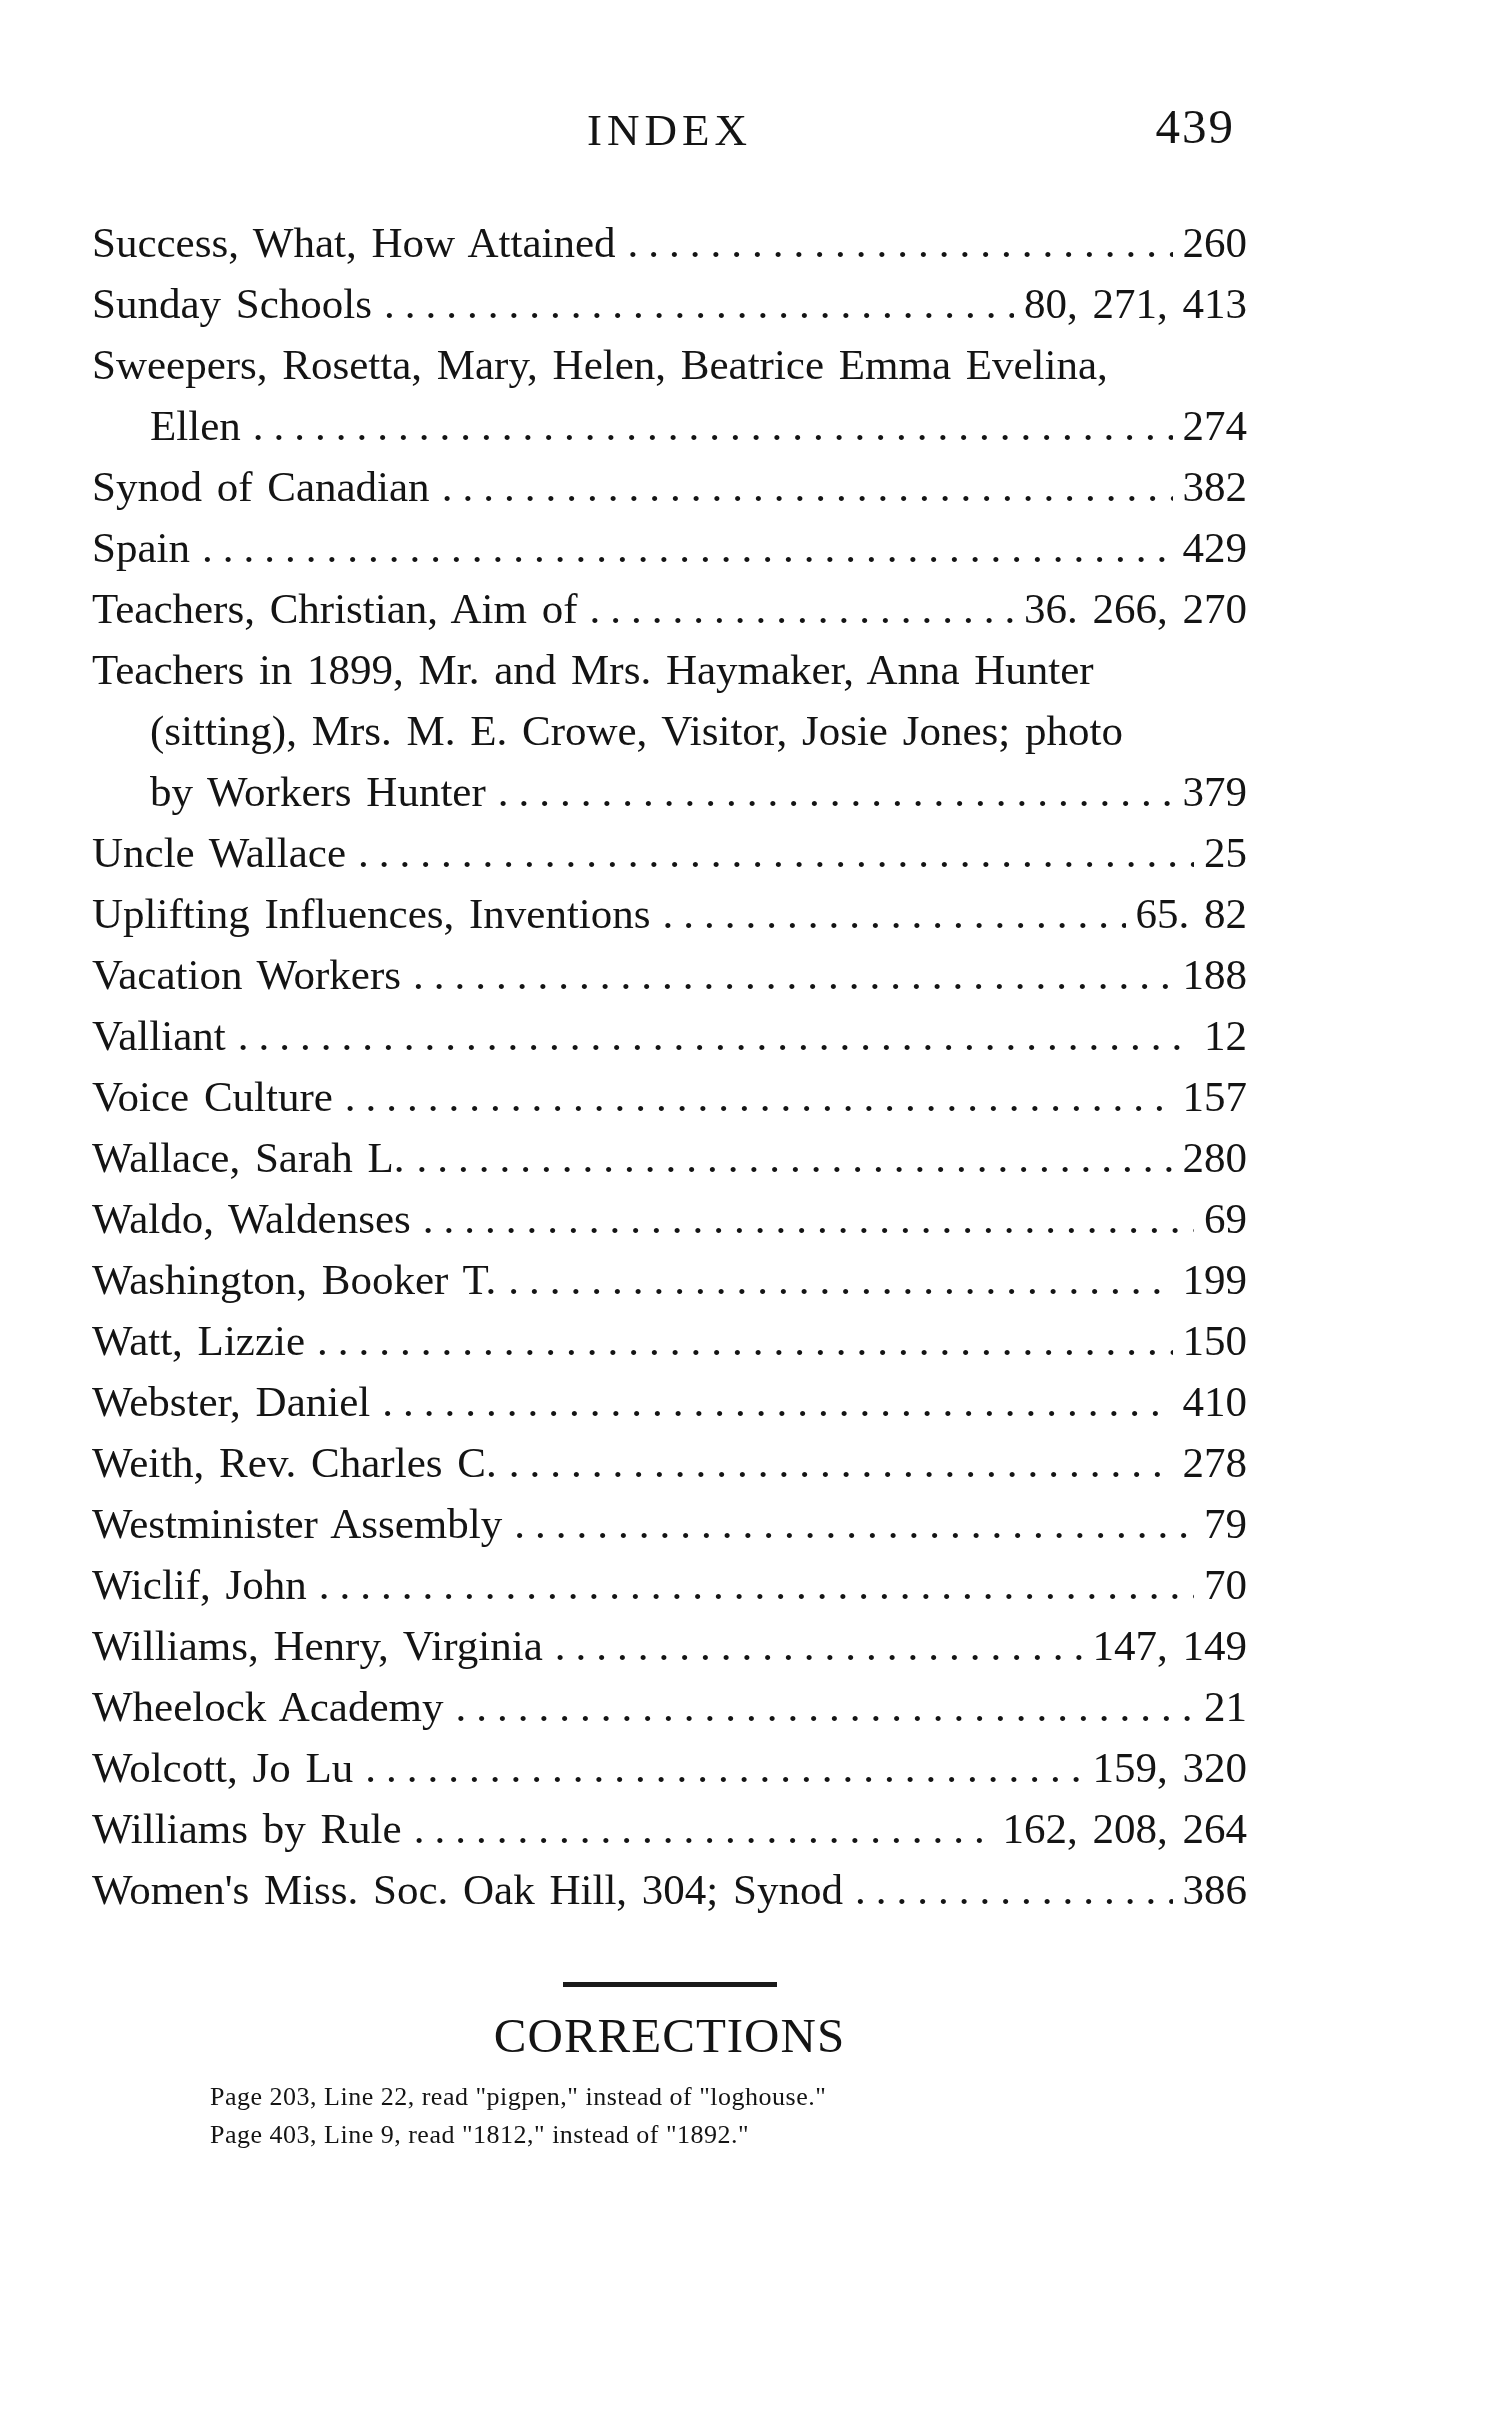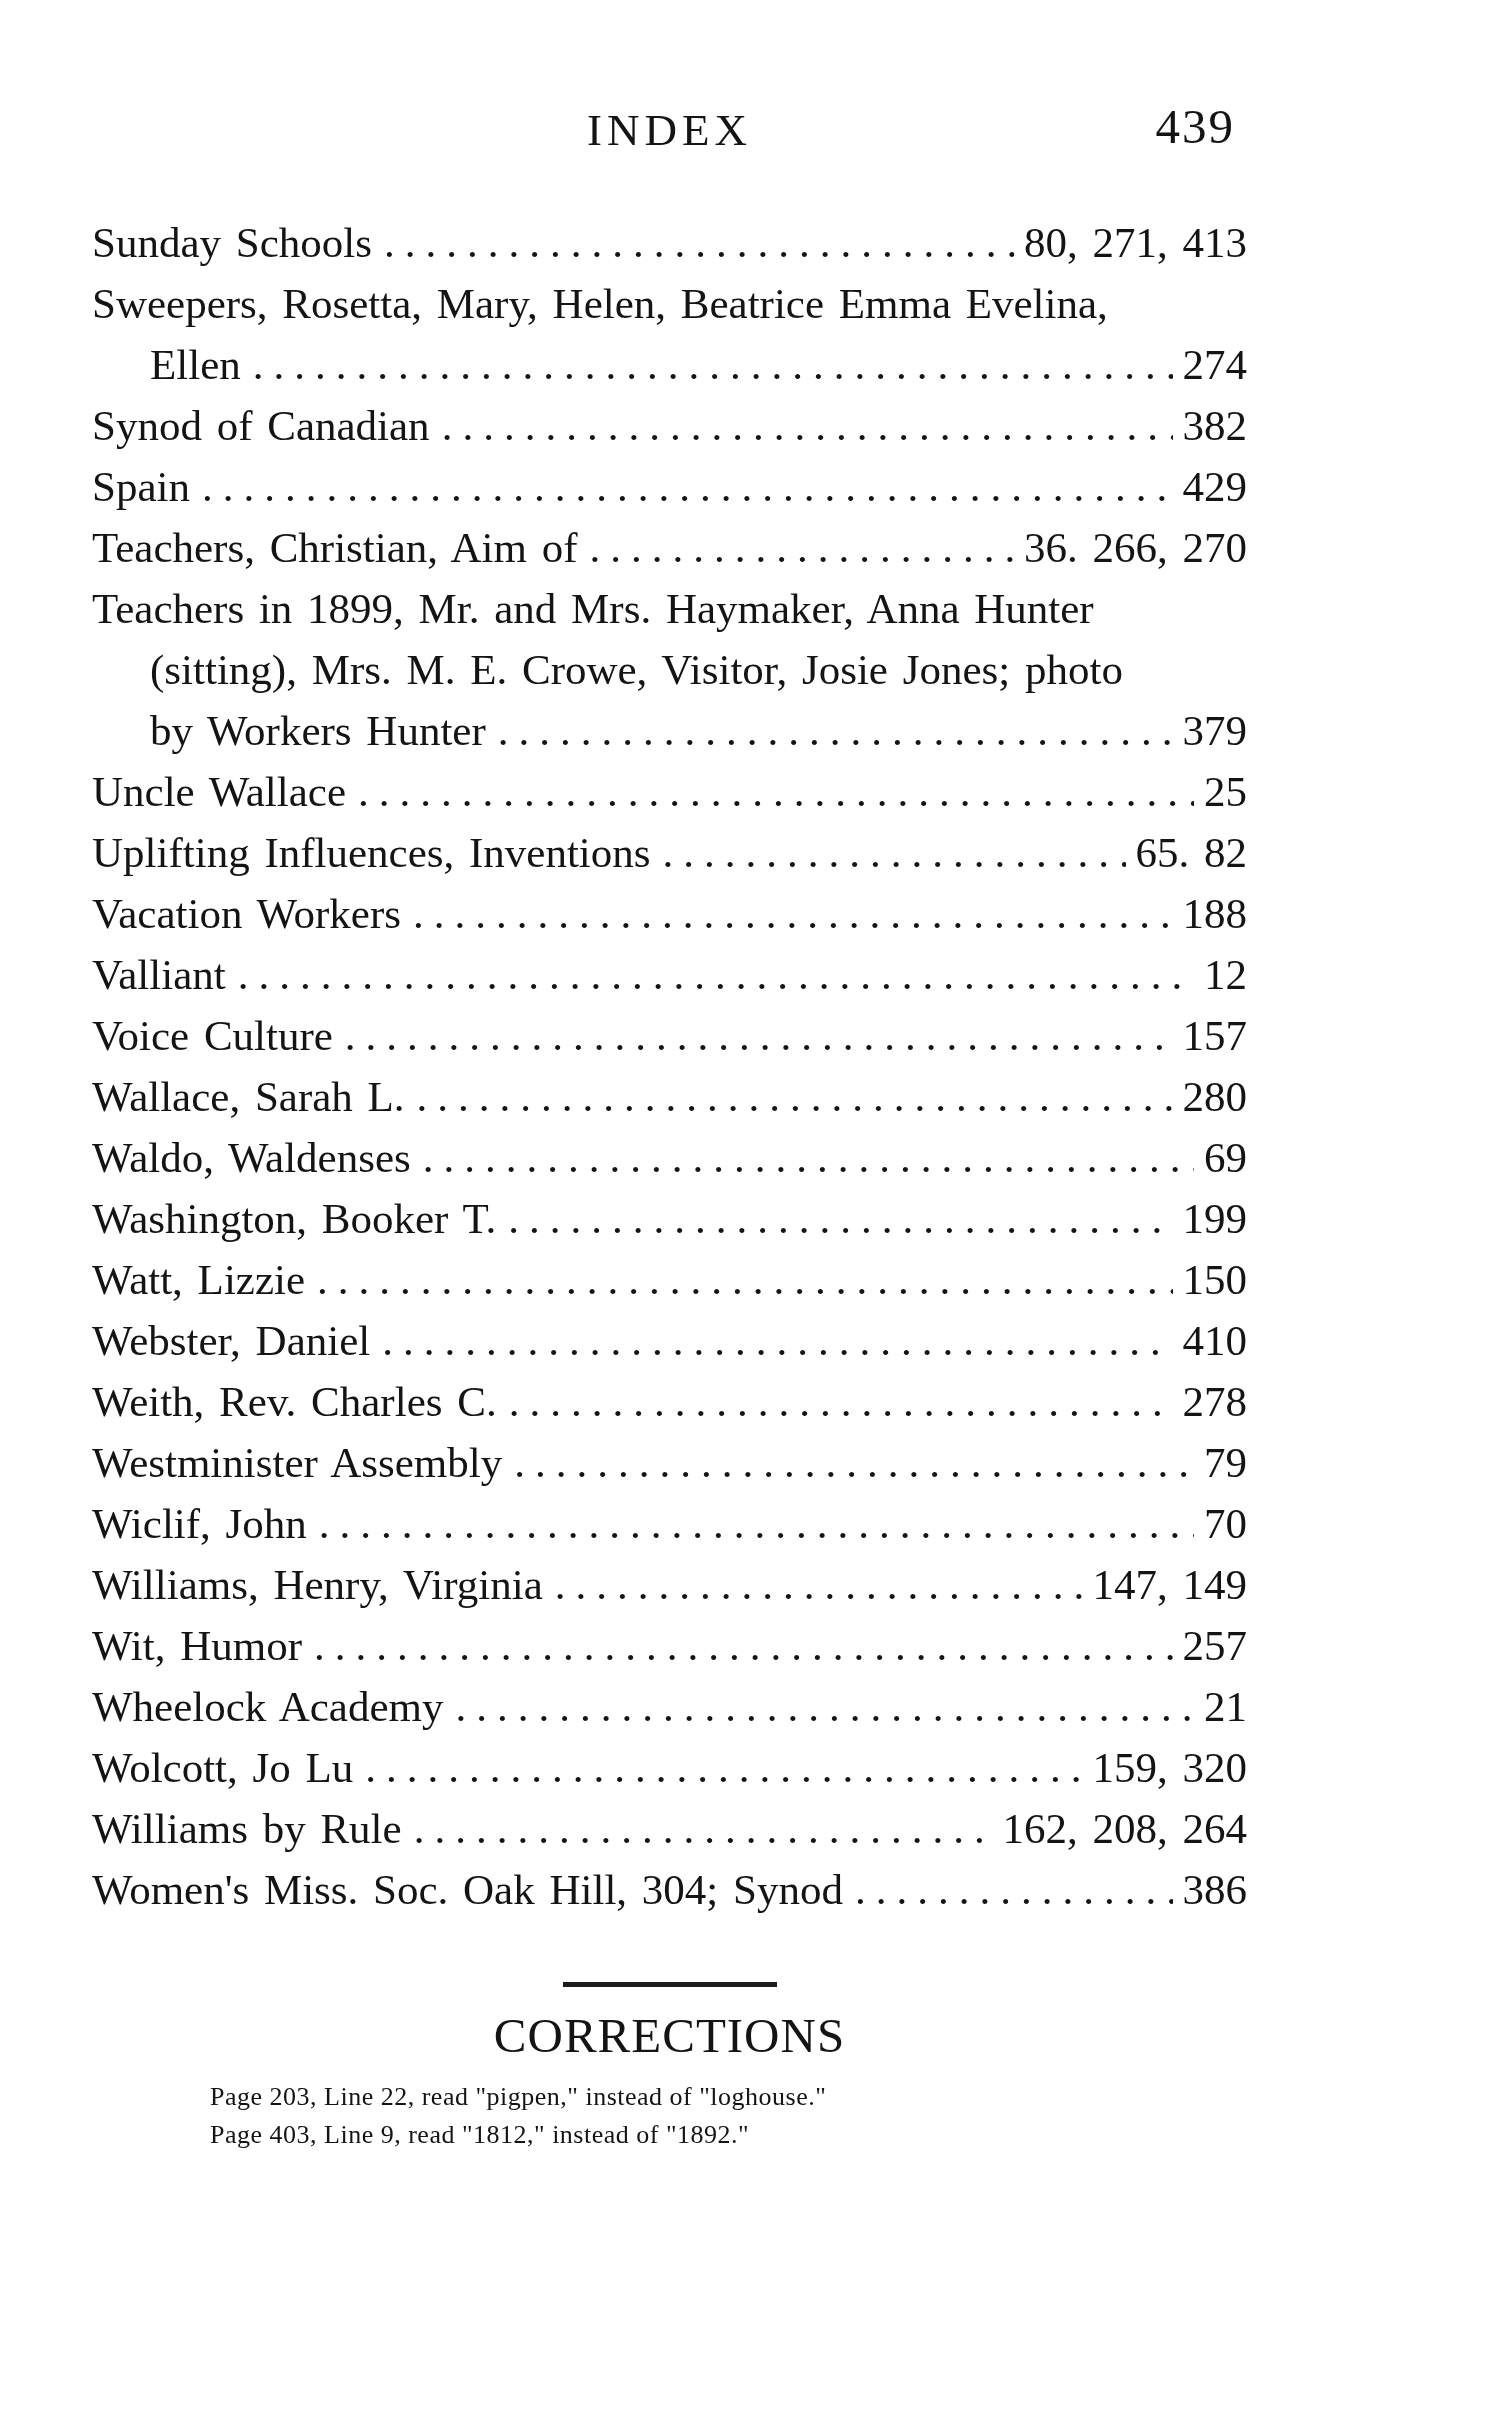--- a/index.html
+++ b/index.html
@@ -81,20 +81,25 @@
 
 <div class="page">
 
   <div class="header">
     <div class="title">INDEX</div>
     <div class="pageno">439</div>
   </div>
 
   <div class="entries" id="entries">
       <div class="line">
+        <span class="etext">Success, What, How Attained</span>
+        <span class="leader"></span>
+        <span class="pages">260</span>
+      </div>
+      <div class="line">
         <span class="etext">Sunday Schools</span>
         <span class="leader"></span>
         <span class="pages">80, 271, 413</span>
       </div>
       <div class="line">
         <span class="etext">Sweepers, Rosetta, Mary, Helen, Beatrice Emma Evelina,</span>
       </div>
       <div class="line cont">
         <span class="etext">Ellen</span>
         <span class="leader"></span>
@@ -188,25 +193,20 @@
       </div>
       <div class="line">
         <span class="etext">Wiclif, John</span>
         <span class="leader"></span>
         <span class="pages">70</span>
       </div>
       <div class="line">
         <span class="etext">Williams, Henry, Virginia</span>
         <span class="leader"></span>
         <span class="pages">147, 149</span>
-      </div>
-      <div class="line">
-        <span class="etext">Wit, Humor</span>
-        <span class="leader"></span>
-        <span class="pages">257</span>
       </div>
       <div class="line">
         <span class="etext">Wheelock Academy</span>
         <span class="leader"></span>
         <span class="pages">21</span>
       </div>
       <div class="line">
         <span class="etext">Wolcott, Jo Lu</span>
         <span class="leader"></span>
         <span class="pages">159, 320</span>

